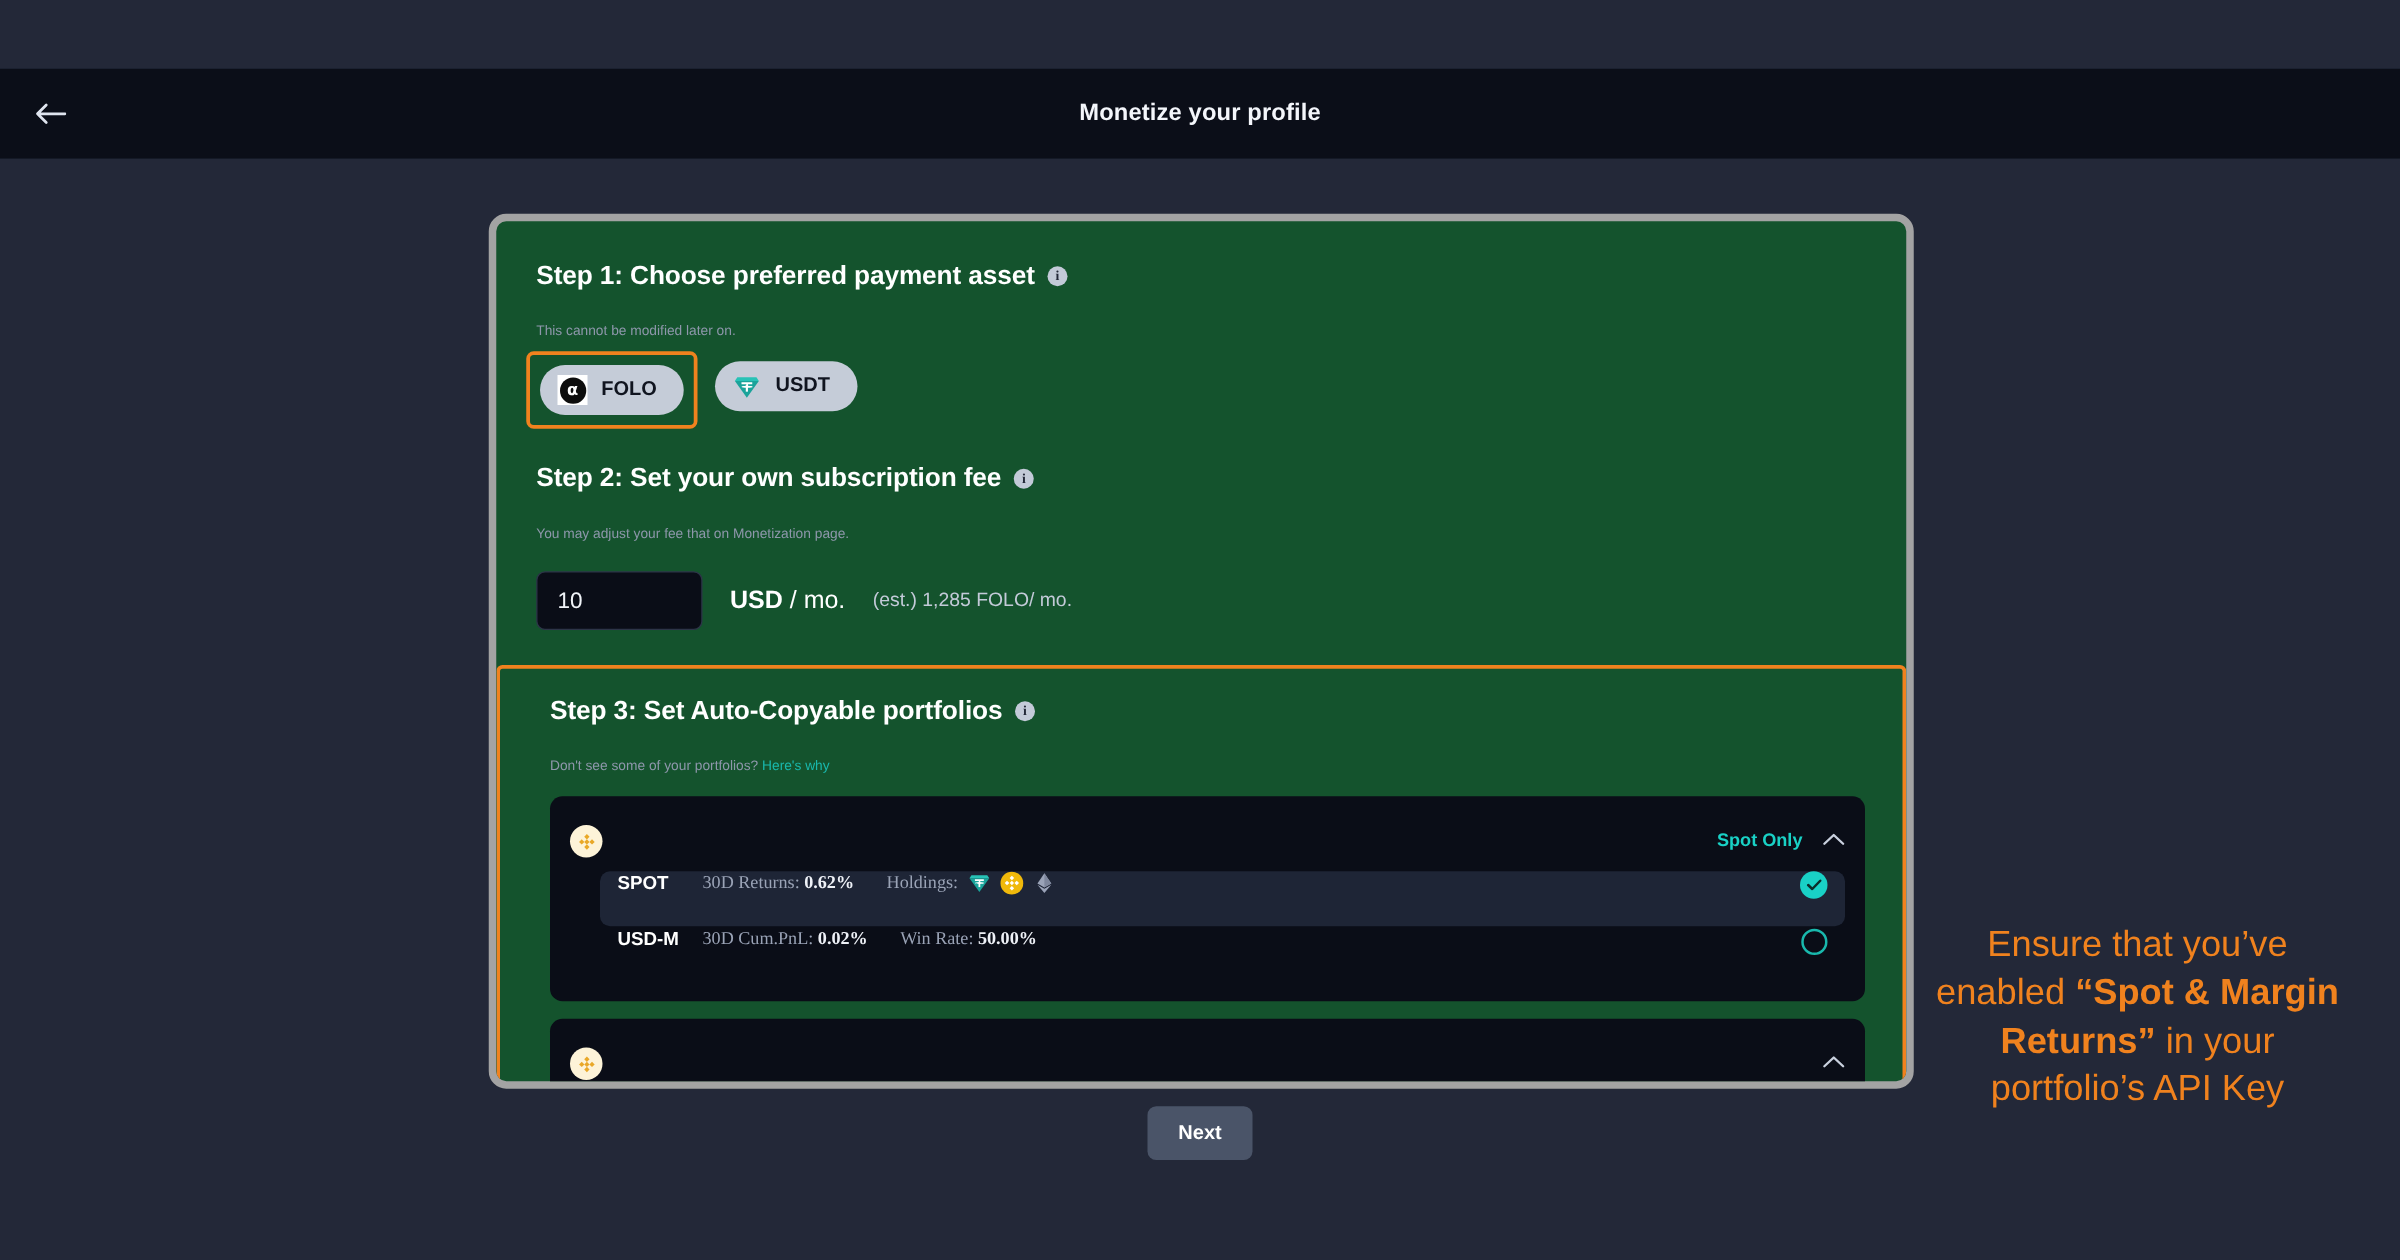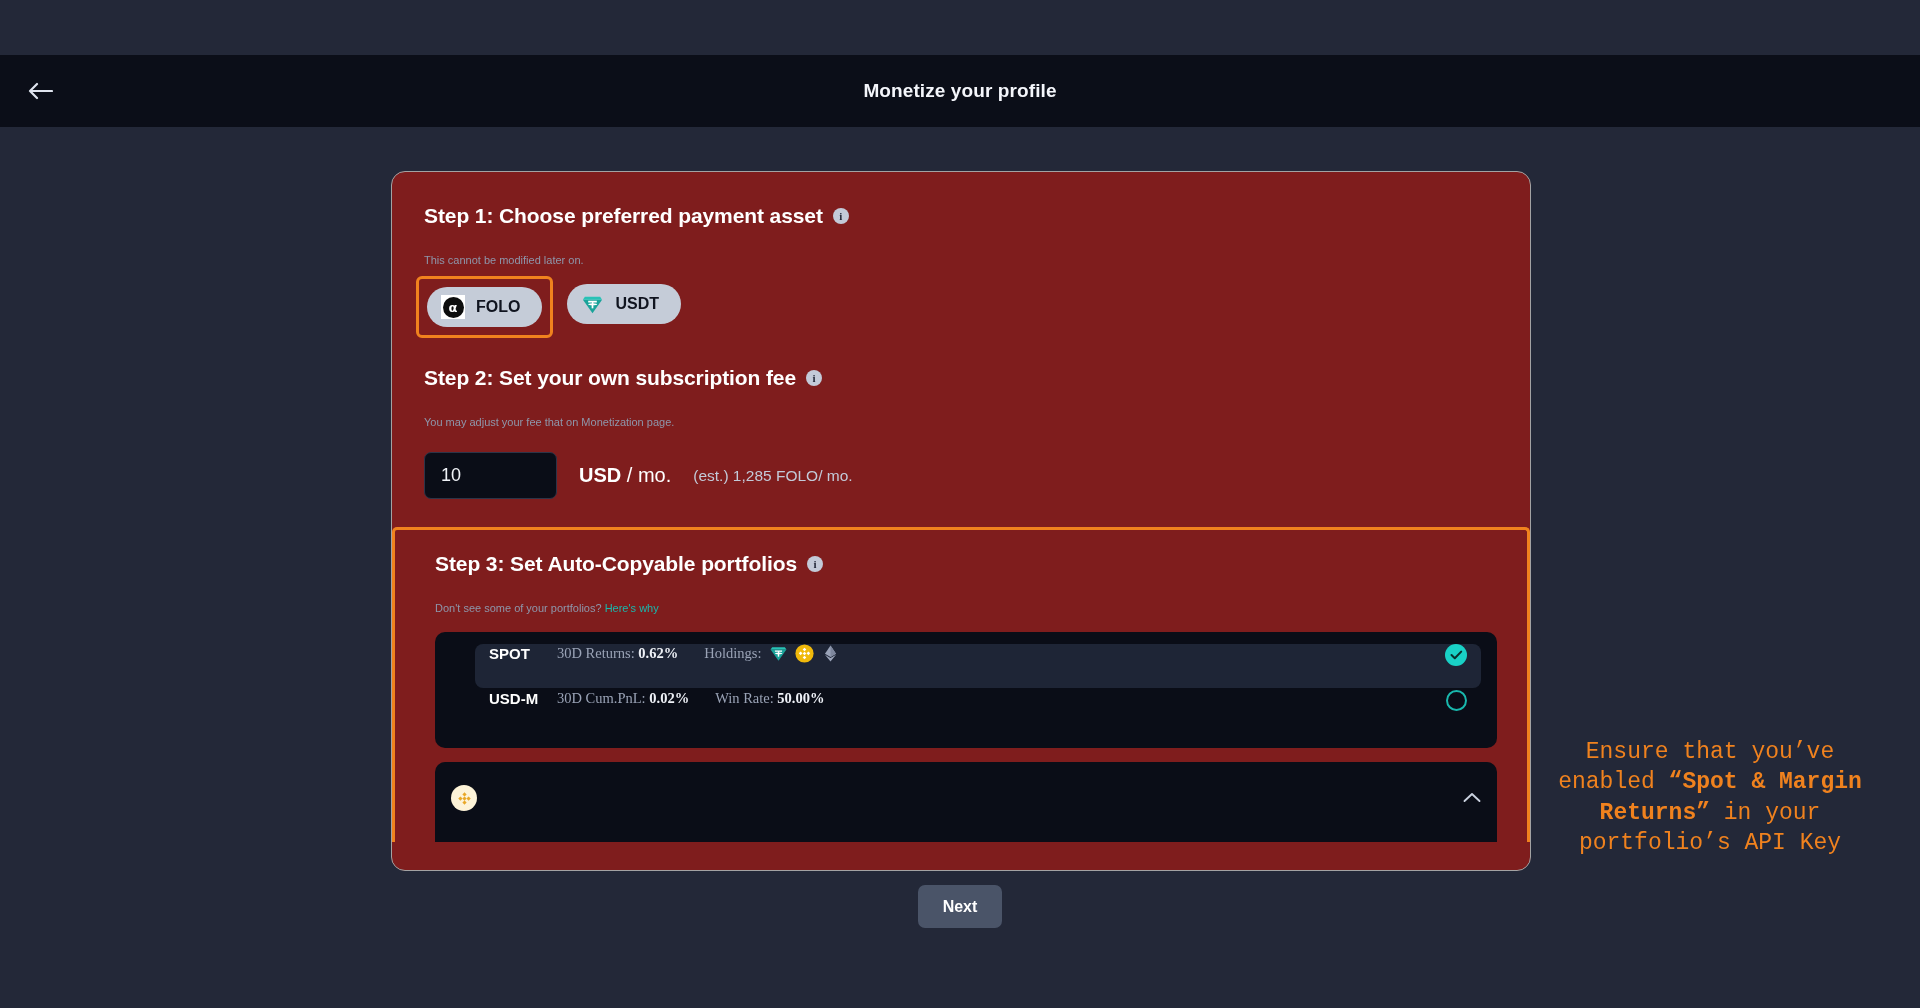--- a/index.html
+++ b/index.html
@@ -26,22 +26,22 @@
   .back-btn svg { display:block; }
   .header-title {
     color:#f4f6fb; font-size:19px; font-weight:bold; letter-spacing:.1px;
   }
 
   
   .page { position:absolute; left:0; top:127px; width:1920px; height:881px; background:#232838; }
 
   .card {
     position:absolute; left:391px; top:44px; width:1140px; height:700px;
-    border:1px solid #a3a3a3; border-radius:14px;
-    background:#7f1d1d;
+    border:6px solid #a3a3a3; border-radius:14px;
+    background:#14532d;
     overflow:hidden;
   }
   .card-inner { padding: 32px 32px 0 32px; }
 
   .step-title {
     display:flex; align-items:center; gap:10px;
     color:#ffffff; font-size:21px; font-weight:bold; letter-spacing:-.1px;
   }
   .step-sub { margin-top:26px; color:#8e97ab; font-size:11px; }
   .step-sub .link { color:#19b8ad; }
@@ -77,21 +77,21 @@
   }
   .usdt-logo { width:23px; height:23px; display:block; }
 
   
   .annot {
     position:absolute; color:#f0821e; text-align:center;
     font-family:"Liberation Sans", sans-serif; line-height:1.32;
   }
   .annot b { font-weight:bold; }
   .annot-1 { left:730px; top:252px; width:340px; font-size:24px; }
-  .annot-2 { left:1545px; top:610px; width:330px; font-size:23px;font-family:Liberation Mono, monospace; }
+  .annot-2 { left:1545px; top:610px; width:330px; font-size:29px; }
 
   
   .sec2 { margin-top:36px; }
   .fee-row { display:flex; align-items:center; gap:22px; margin-top:24px; }
   .fee-input {
     width:133px; height:47px; border-radius:7px;
     background:#0a0d17; border:1px solid #2d3purple;
     border:1px solid #2d3448;
     color:#f0f3f8; font-size:18px; font-family:"Liberation Sans", sans-serif;
     padding:0 16px; outline:none;
@@ -242,20 +242,41 @@
         <div class="sec3">
           <div class="step-title">
             <span>Step 3: Set Auto-Copyable portfolios</span>
             <span class="info-icon">i</span>
           </div>
           <div class="step-sub">
             <span>Don't see some of your portfolios? </span><span class="link">Here's why</span>
           </div>
 
           <div class="portfolio-box">
+            <div class="pf-head">
+              <span class="bnb-badge">
+                <svg width="17" height="17" viewBox="0 0 24 24">
+                  <g fill="#e9a828">
+                    <path d="M12 3.2 L15 6.2 L12 9.2 L9 6.2 Z"></path>
+                    <path d="M12 14.8 L15 17.8 L12 20.8 L9 17.8 Z"></path>
+                    <path d="M6.2 9 L9.2 12 L6.2 15 L3.2 12 Z"></path>
+                    <path d="M17.8 9 L20.8 12 L17.8 15 L14.8 12 Z"></path>
+                    <path d="M12 9 L15 12 L12 15 L9 12 Z"></path>
+                  </g>
+                </svg>
+              </span>
+              <span class="pf-head-right">
+                <span class="spot-only">Spot Only</span>
+                <span class="chev">
+                  <svg width="18" height="11" viewBox="0 0 18 11">
+                    <path d="M1.5 9 L9 2 L16.5 9" fill="none" stroke="#c9d0de" stroke-width="1.9" stroke-linecap="round" stroke-linejoin="round"></path>
+                  </svg>
+                </span>
+              </span>
+            </div>
 
             <div class="pf-row active">
               <span class="pf-left">
                 <span class="pf-name">SPOT</span>
                 <span class="pf-stat"><span>30D Returns: </span><b>0.62%</b></span>
                 <span class="pf-stat" style="margin-right:8px">Holdings: </span>
                 <span class="pf-hold">
                   <span>
                     <svg class="coin" viewBox="0 0 24 24">
                       <path d="M2 7 L22 7 L12 21 Z" fill="#1aa39a"></path>

